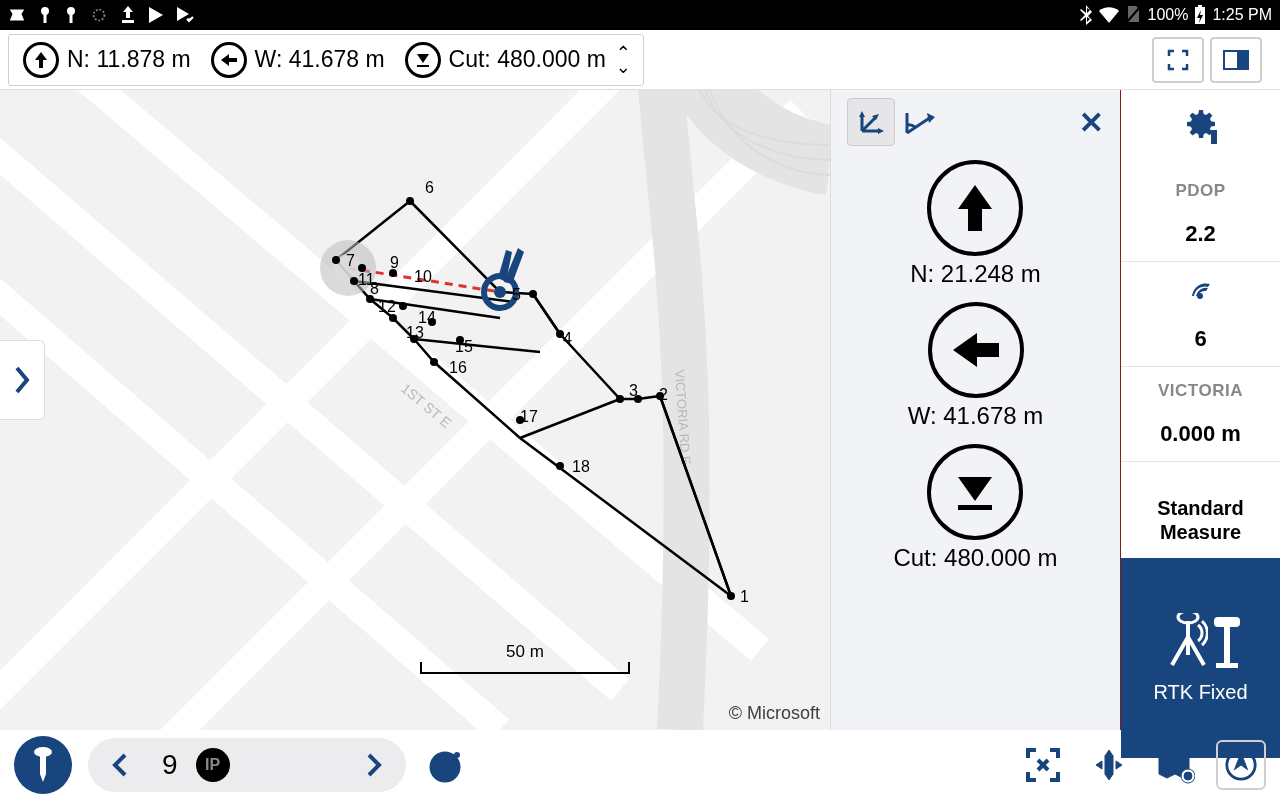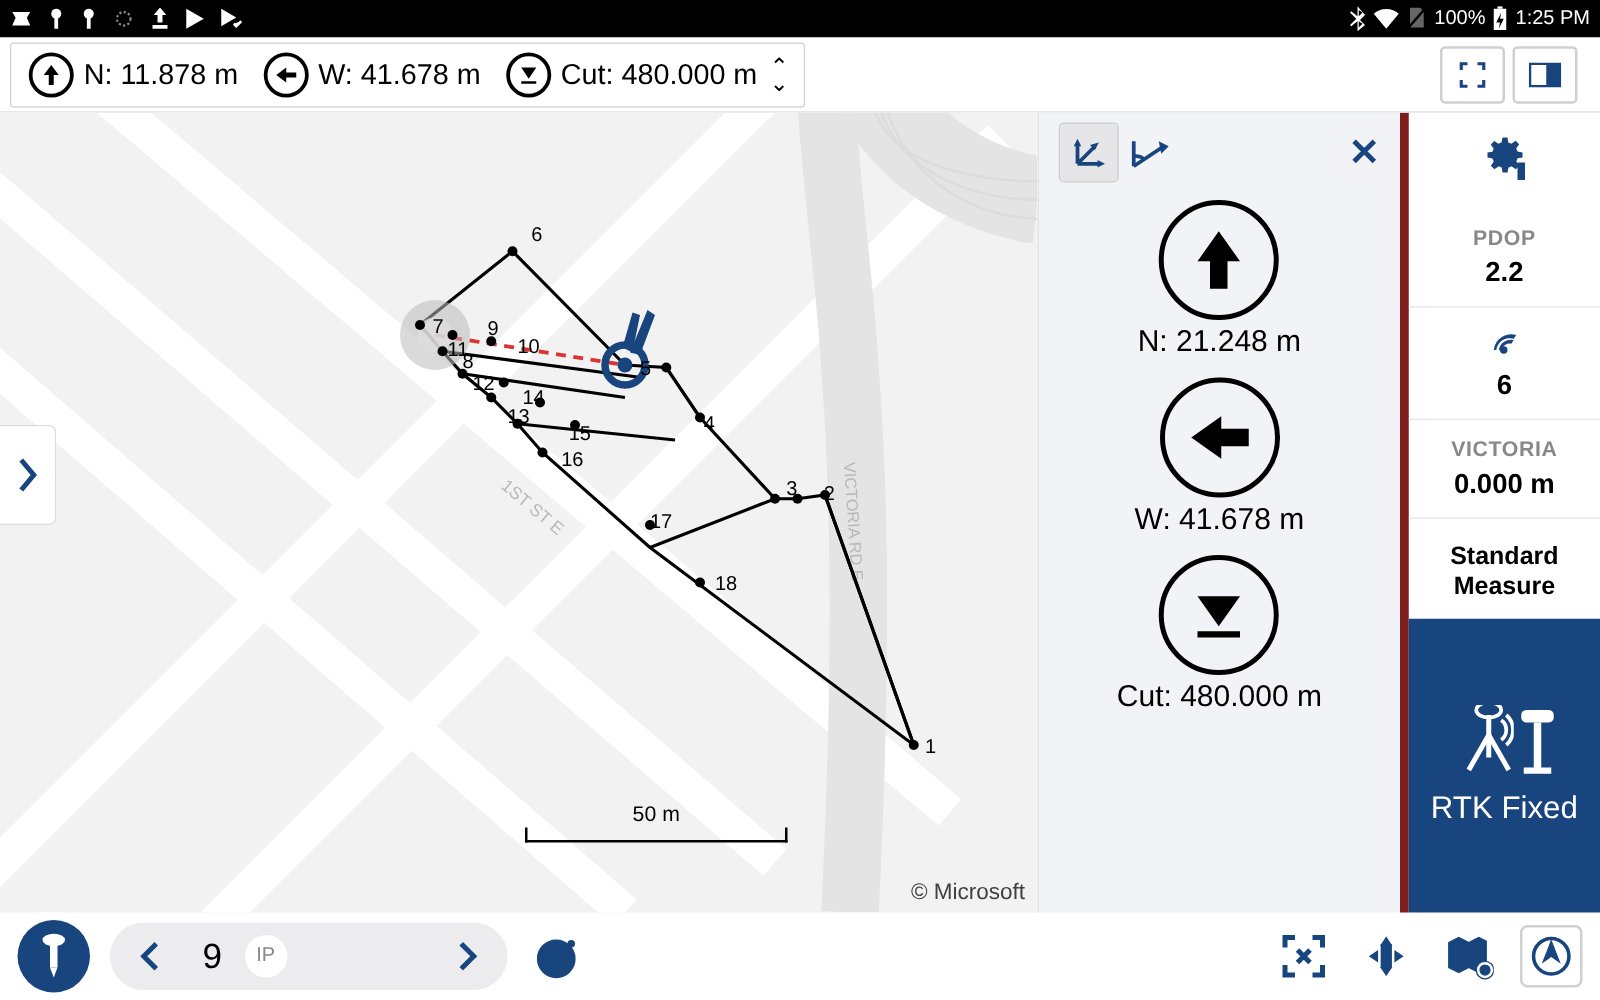--- a/index.html
+++ b/index.html
@@ -47,37 +47,37 @@
   .compass-panel{ width:290px; background:#f2f3f6; border-left:1px solid #ddd; display:flex; flex-direction:column; align-items:center; padding-top:8px;}
   .cp-top{ width:100%; display:flex; align-items:center; justify-content:space-between; padding:0 16px;}
   .cp-top .tbtn{ width:48px; height:48px; border:1px solid #ccc; border-radius:4px; display:flex; align-items:center; justify-content:center; }
   .cp-top .tbtn.sel{ background:#e6e6e9;}
   .cp-top .close{ color:#18457e; font-size:30px; font-weight:bold; margin-left:auto; cursor:pointer; }
   .nav-block{ margin-top:14px; text-align:center; }
   .circle-btn{ width:96px; height:96px; border:4px solid #000; border-radius:50%; display:flex; align-items:center; justify-content:center; margin:0 auto; cursor:pointer; background:#f2f3f6;}
   .nav-label{ font-size:24px; margin-top:4px; font-weight:400;}
 
   
-  .rail{ width:160px; border-left:7px solid #7f1d1d; display:flex; flex-direction:column; align-items:center; text-align:center;}
+  .rail{ width:160px; border-left:1px solid #7f1d1d; display:flex; flex-direction:column; align-items:center; text-align:center;}
   .rail-sec{ width:100%; padding:14px 4px; border-bottom:1px solid #e5e5e5;}
   .rail-sec h5{ font-size:17px; color:#888; font-weight:700; letter-spacing:0.5px;}
-  .rail-sec .val{ font-size:22px; font-weight:700; margin-top:4px;}
+  .rail-sec .val{ font-size:22px; font-weight:700; margin-top:20px;}
   .rail-sec.mode .val{ font-size:20px; font-weight:600; line-height:1.2;}
   .gear{ color:#18457e; font-size:36px; padding:14px 0;}
   .rtk{ margin-top:auto; background:#18457e; color:#fff; width:100%; flex:1; display:flex; flex-direction:column; align-items:center; justify-content:center; gap:12px; min-height:200px;}
   .rtk .rtk-icons{ display:flex; gap:2px; align-items:flex-end;}
-  .rtk .lab{ font-size:25px; font-weight:500;}
+  .rtk .lab{ font-size:20px; font-weight:500;}
 
   
   .bottom{ height:70px; display:flex; align-items:center; padding:0 14px; gap:16px;}
   .round-blue{ width:58px; height:58px; background:#18457e; border-radius:50%; display:flex; align-items:center; justify-content:center; cursor:pointer;}
   .pill{ display:flex; align-items:center; background:#ececee; border-radius:30px; height:54px; padding:0 6px;}
   .pill .arrow{ width:50px; height:50px; display:flex; align-items:center; justify-content:center; cursor:pointer; color:#18457e; font-size:28px; font-weight:bold;}
   .pill .num{ font-size:28px; font-weight:500; padding:0 18px;}
-  .pill .ip{ background:#ffffff; border-radius:50%; width:34px; height:34px; display:flex; align-items:center; justify-content:center; font-size:16px; color:#888; font-weight:400;}
+  .pill .ip{ background:#000000; border-radius:50%; width:34px; height:34px; display:flex; align-items:center; justify-content:center; font-size:16px; color:#888; font-weight:700;}
   .b-icon{ width:50px; height:50px; display:flex; align-items:center; justify-content:center; color:#18457e; cursor:pointer;}
   .b-icon svg{ fill:#18457e; stroke:#18457e;}
   .b-spacer{ flex:1;}
   .north-box{ border:2px solid #d0d0d0; border-radius:6px; padding:6px; }
 </style>
 </head>
 <body>
 
 <div class="status-bar">
   <div class="status-left">

